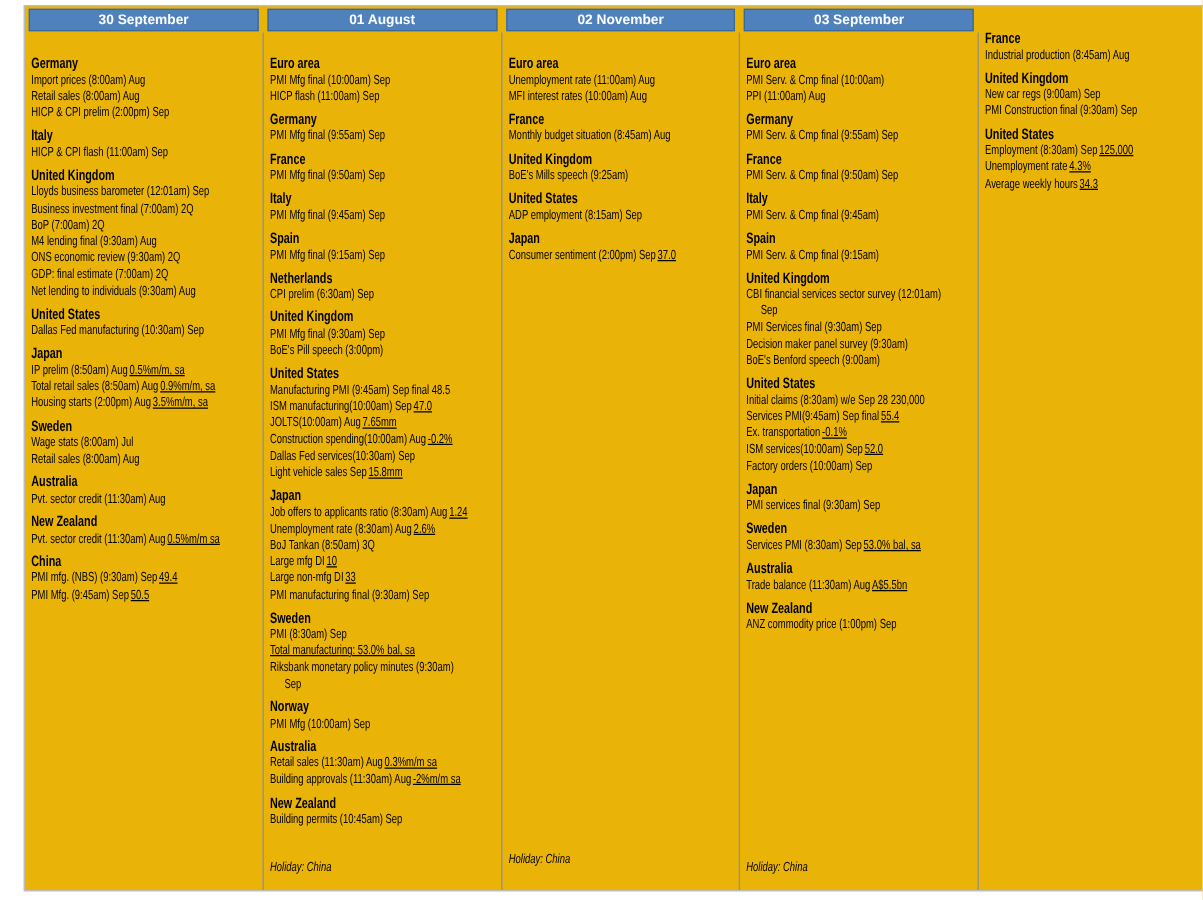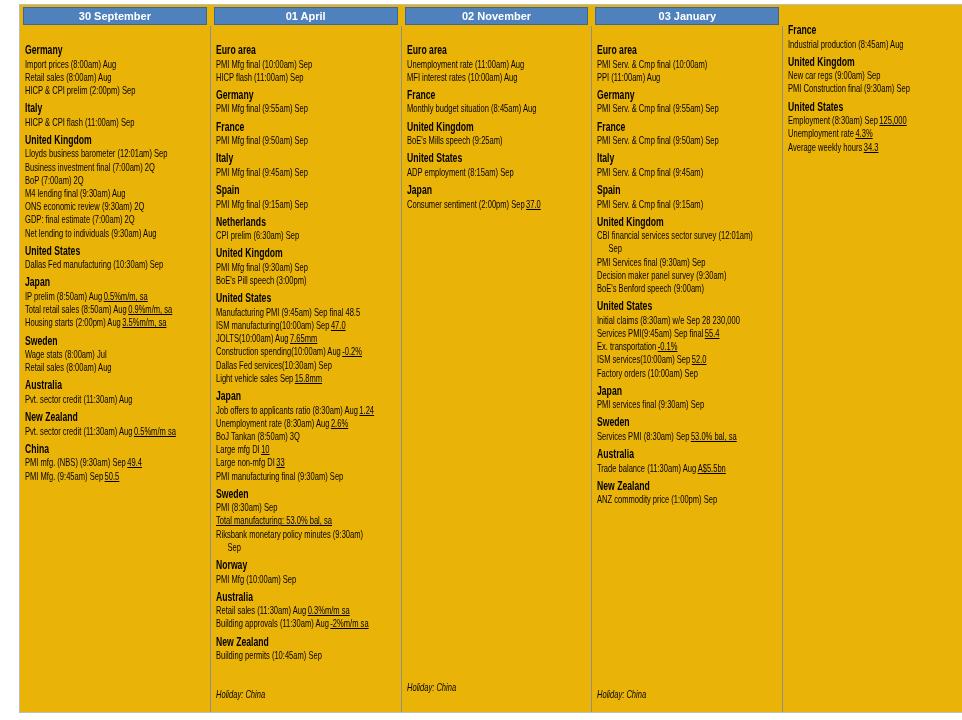--- a/index.html
+++ b/index.html
@@ -95,21 +95,21 @@
             </div>
             <div class="section">
               <div class="country">China</div>
               <div class="item"><span class="t">PMI mfg. (NBS) (9:30am) Sep</span><span class="u">49.4</span></div>
               <div class="item"><span class="t">PMI Mfg. (9:45am) Sep</span><span class="u">50.5</span></div>
             </div>
           </div>
         </div>
       </div>
       <div class="col">
-        <div class="day-header">01 April</div>
+        <div class="day-header">01 August</div>
         <div class="col-body">
           <div class="scale">
             <div class="section">
               <div class="country">Euro area</div>
               <div class="item"><span class="t">PMI Mfg final (10:00am) Sep</span></div>
               <div class="item"><span class="t">HICP flash (11:00am) Sep</span></div>
             </div>
             <div class="section">
               <div class="country">Germany</div>
               <div class="item"><span class="t">PMI Mfg final (9:55am) Sep</span></div>
@@ -200,21 +200,21 @@
             </div>
             <div class="section">
               <div class="country">Japan</div>
               <div class="item"><span class="t">Consumer sentiment (2:00pm) Sep</span><span class="u">37.0</span></div>
             </div>
             <div class="holiday">Holiday: China</div>
           </div>
         </div>
       </div>
       <div class="col">
-        <div class="day-header">03 January</div>
+        <div class="day-header">03 September</div>
         <div class="col-body">
           <div class="scale">
             <div class="section">
               <div class="country">Euro area</div>
               <div class="item"><span class="t">PMI Serv. &amp; Cmp final (10:00am)</span></div>
               <div class="item"><span class="t">PPI (11:00am) Aug</span></div>
             </div>
             <div class="section">
               <div class="country">Germany</div>
               <div class="item"><span class="t">PMI Serv. &amp; Cmp final (9:55am) Sep</span></div>

